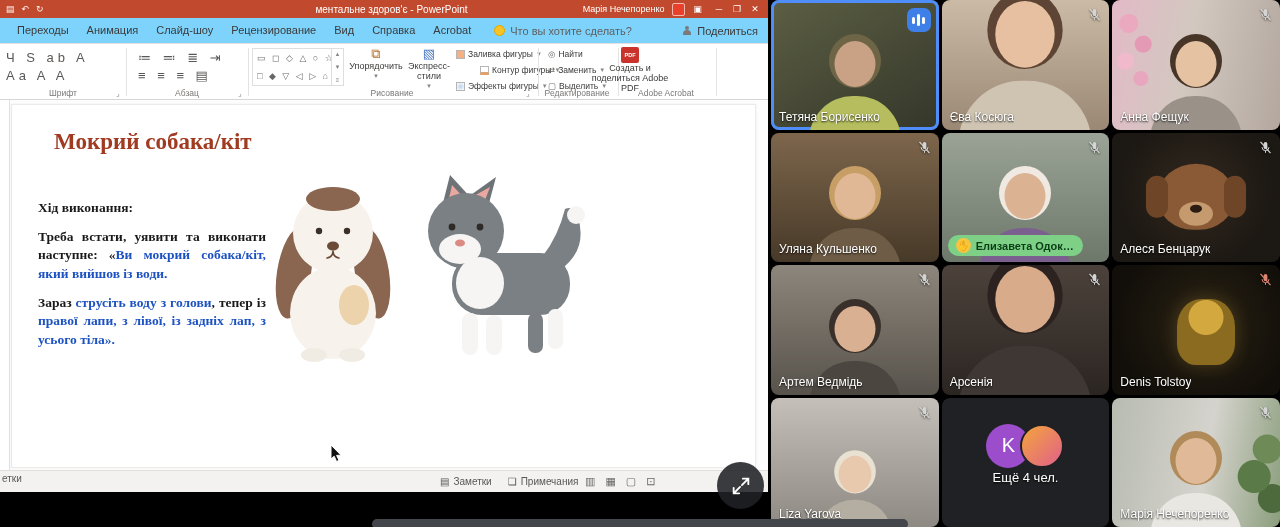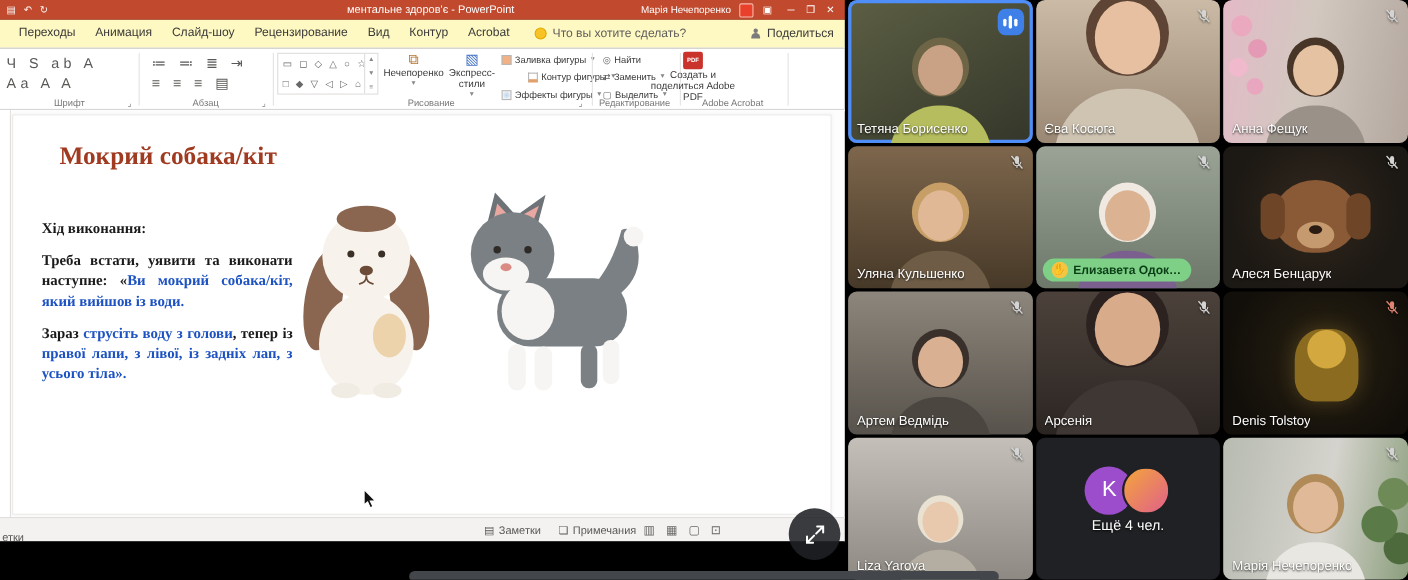--- a/index.html
+++ b/index.html
@@ -13,21 +13,21 @@
   
   .titlebar{position:relative;height:18px;background:#c14a2e;color:#fff;font-size:10px;display:flex;align-items:center;}
   .qat{display:flex;gap:7px;margin-left:6px;font-size:9px;opacity:.95;}
   .qat span{cursor:default;}
   .tb-title{position:absolute;left:15px;right:0;text-align:center;font-size:10px;pointer-events:none;}
   .tb-right{position:absolute;right:4px;display:flex;align-items:center;gap:8px;font-size:9px;}
   .tb-badge{width:11px;height:11px;border-radius:2px;background:#e8402a;display:inline-block;border:1px solid #f7b7ab;}
   .winctl{display:flex;gap:0;}
   .winctl span{width:18px;text-align:center;font-size:9px;}
   
-  .tabrow{height:25px;background:#fef9c3;border-bottom:1px solid #e3e1df;display:flex;align-items:center;font-size:11px;color:#3b3a39;position:relative;padding-left:8px;}
+  .tabrow{height:25px;background:#7dd3fc;border-bottom:1px solid #e3e1df;display:flex;align-items:center;font-size:11px;color:#3b3a39;position:relative;padding-left:8px;}
   .rtab{padding:0 9px;line-height:25px;}
   .tellme{display:flex;align-items:center;gap:5px;color:#605e5c;margin-left:14px;}
   .bulb{width:9px;height:9px;border-radius:50%;background:#f7c325;display:inline-block;border:1px solid #e0a800;}
   .share-btn{position:absolute;right:10px;display:flex;align-items:center;gap:5px;color:#3b3a39;}
   .person-ico{width:10px;height:10px;display:inline-block;position:relative;}
   .person-ico::before{content:"";position:absolute;left:3px;top:0;width:4px;height:4px;border-radius:50%;background:#7a7a7a;}
   .person-ico::after{content:"";position:absolute;left:1px;top:4px;width:8px;height:5px;border-radius:4px 4px 0 0;background:#7a7a7a;}
   
   .ribbon{position:relative;height:56px;background:#fff;border-bottom:1px solid #d4d2d0;font-size:9px;color:#3b3a39;}
   .rsep{position:absolute;top:4px;bottom:4px;width:1px;background:#e5e3e1;}
@@ -52,21 +52,21 @@
   .slide{position:absolute;left:11px;top:4px;width:743px;height:362px;background:#fff;border:1px solid #eceae8;box-shadow:0 0 3px rgba(0,0,0,.06);}
   .slide-title{position:absolute;left:42px;top:24px;font-family:"Liberation Serif",serif;font-weight:bold;font-size:23px;color:#a03a20;}
   .textcol{position:absolute;left:26px;top:94px;width:228px;font-family:"Liberation Serif",serif;font-size:13.5px;font-weight:bold;line-height:1.38;text-align:justify;color:#1a1a1a;}
   .textcol p{margin:0 0 10px 0;}
   .blue{color:#1d52c2;}
   .dog-svg{position:absolute;left:246px;top:68px;}
   .cat-svg{position:absolute;left:398px;top:60px;}
   .cursor{position:absolute;left:318px;top:340px;}
   
   .statusbar{position:absolute;left:0;top:470px;width:768px;height:22px;background:#f3f2f1;border-top:1px solid #e1dfdd;font-size:10px;color:#5a5856;}
-  .sb-part{position:absolute;left:2px;top:13px;}
+  .sb-part{position:absolute;left:2px;top:2px;}
   .sb-toggles{position:absolute;left:440px;top:5px;display:flex;gap:16px;align-items:center;}
   .sb-toggles .tog{display:flex;gap:4px;align-items:center;}
   .sb-views{position:absolute;left:585px;top:4px;display:flex;gap:10px;font-size:11px;color:#6a6866;}
   .below-black{position:absolute;left:0;top:492px;width:768px;height:35px;background:#000;}
   
   .expand-btn{position:absolute;left:717px;top:462px;width:47px;height:47px;border-radius:50%;background:rgba(32,33,36,.88);display:flex;align-items:center;justify-content:center;z-index:20;}
   
   .bottombar{position:absolute;left:372px;top:519px;width:536px;height:10px;border-radius:5px;background:#43464b;z-index:15;}
   
   .grid{position:absolute;left:771px;top:0;width:509px;height:527px;display:grid;grid-template-columns:repeat(3,1fr);grid-template-rows:repeat(4,1fr);gap:3px;}
@@ -149,21 +149,21 @@
       </div>
     </div>
   </div>
 
   <div class="tabrow">
     <span class="rtab">Переходы</span>
     <span class="rtab">Анимация</span>
     <span class="rtab">Слайд-шоу</span>
     <span class="rtab">Рецензирование</span>
     <span class="rtab">Вид</span>
-    <span class="rtab">Контур</span>
+    <span class="rtab">Справка</span>
     <span class="rtab">Acrobat</span>
     <span class="tellme">
       <span class="bulb"></span>
       <span>Что вы хотите сделать?</span>
     </span>
     <span class="share-btn">
       <span class="person-ico"></span>
       <span>Поделиться</span>
     </span>
   </div>
@@ -186,21 +186,21 @@
       <div class="gal-row">▭ ◻ ◇ △ ○ ☆</div>
       <div class="gal-row">□ ◆ ▽ ◁ ▷ ⌂</div>
       <div class="gal-scroll">
         <span>▲</span>
         <span>▼</span>
         <span>≡</span>
       </div>
     </div>
     <div class="bigbtn" style="left:348px;width:56px;">
       <span class="bicon">⧉</span>
-      <span>Нечепоренко</span>
+      <span>Упорядочить</span>
       <span class="caret">▼</span>
     </div>
     <div class="bigbtn" style="left:406px;width:46px;">
       <span class="bicon" style="color:#4472c4;">▧</span>
       <span>Экспресс-стили</span>
       <span class="caret">▼</span>
     </div>
     <div class="smallrow" style="left:456px;top:5px;">
       <span class="swatch sw-fill"></span>
       <span>Заливка фигуры</span>

